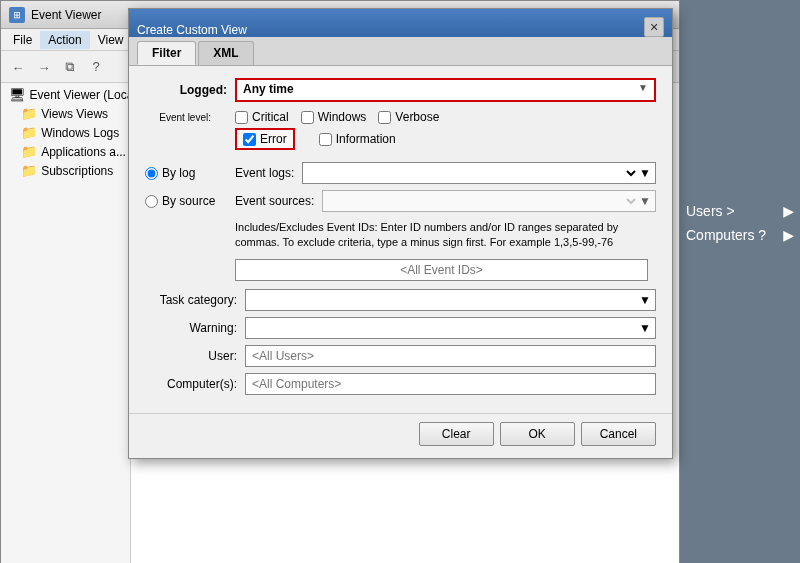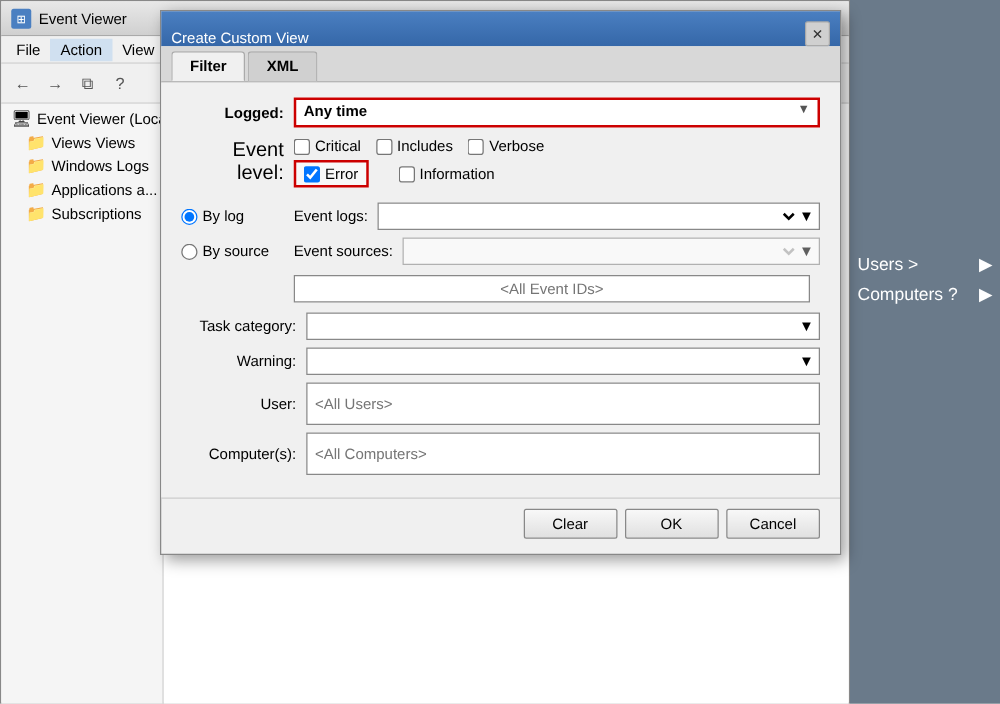--- a/index.html
+++ b/index.html
@@ -249,24 +249,24 @@
 
     
     .event-level-row {
       display: flex;
       align-items: flex-start;
       margin-bottom: 8px;
     }
 
     .event-level-label {
       width: 90px;
-      font-size: 16px;
+      font-size: 10px;
       color: #000;
       text-align: right;
-      padding-right: 8px;
+      padding-right: 24px;
       padding-top: 2px;
     }
 
     .checkboxes-group {
       flex: 1;
     }
 
     .checkbox-row {
       display: flex;
       align-items: center;
@@ -403,21 +403,21 @@
       font-size: 12px;
       display: flex;
       align-items: center;
       justify-content: space-between;
       padding: 0 4px;
       cursor: pointer;
     }
 
     .filter-input {
       flex: 1;
-      height: 34px;
+      height: 22px;
       border: 1px solid #888;
       background: #fff;
       font-size: 12px;
       color: #888;
       padding: 0 6px;
     }
 
     
     .dialog-buttons {
       display: flex;
@@ -560,21 +560,21 @@
         <div class="event-level-label">Event level:</div>
         <div class="checkboxes-group">
 
           <div class="checkbox-row">
             <div class="checkbox-item">
               <input type="checkbox" id="cb-critical" style="">
               <label for="cb-critical">Critical</label>
             </div>
             <div class="checkbox-item">
               <input type="checkbox" id="cb-warning" style="">
-              <label for="cb-warning">Includes</label>
+              <label for="cb-warning">Windows</label>
             </div>
             <div class="checkbox-item">
               <input type="checkbox" id="cb-verbose" style="">
               <label for="cb-verbose">Verbose</label>
             </div>
           </div>
 
           <div class="checkbox-row">
             <div class="checkbox-item error-checkbox-wrapper">
               <input type="checkbox" id="cb-error" checked="" style="">
@@ -608,20 +608,21 @@
             <label for="rb-source">By source</label>
           </div>
           <span class="event-logs-label">Event sources:</span>
           <div class="select-dropdown" style="opacity:0.6;">
             <select disabled=""></select>
             <span>▼</span>
           </div>
         </div>
       </div>
 
+      <div class="description-text">Includes/Excludes Event IDs: Enter ID numbers and/or ID ranges separated by commas. To exclude criteria, type a minus sign first. For example 1,3,5-99,-76</div>
 
       <div class="event-ids-input">
         <input type="text" class="event-ids-field" placeholder="&lt;All Event IDs&gt;" style="">
       </div>
 
       <div class="filter-row">
         <div class="filter-label">Task category:</div>
         <div class="filter-dropdown">
           <span></span>
           <span>▼</span>

